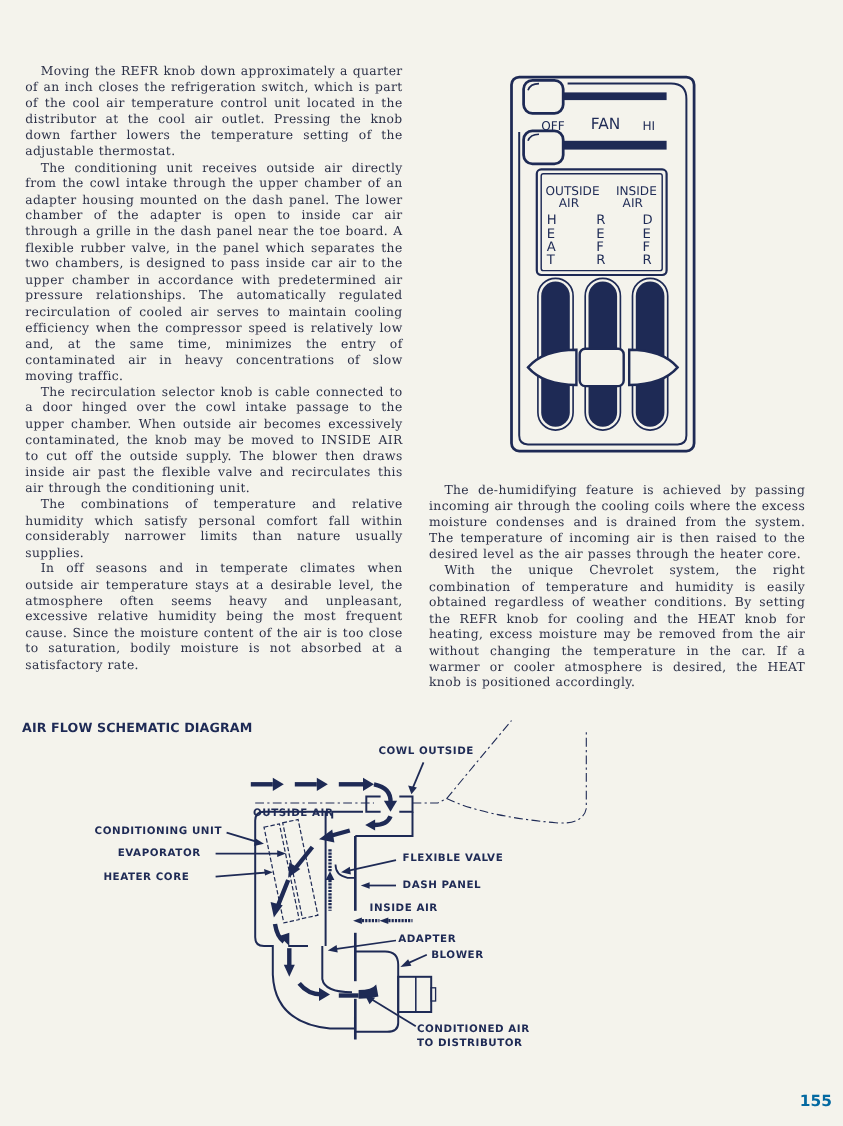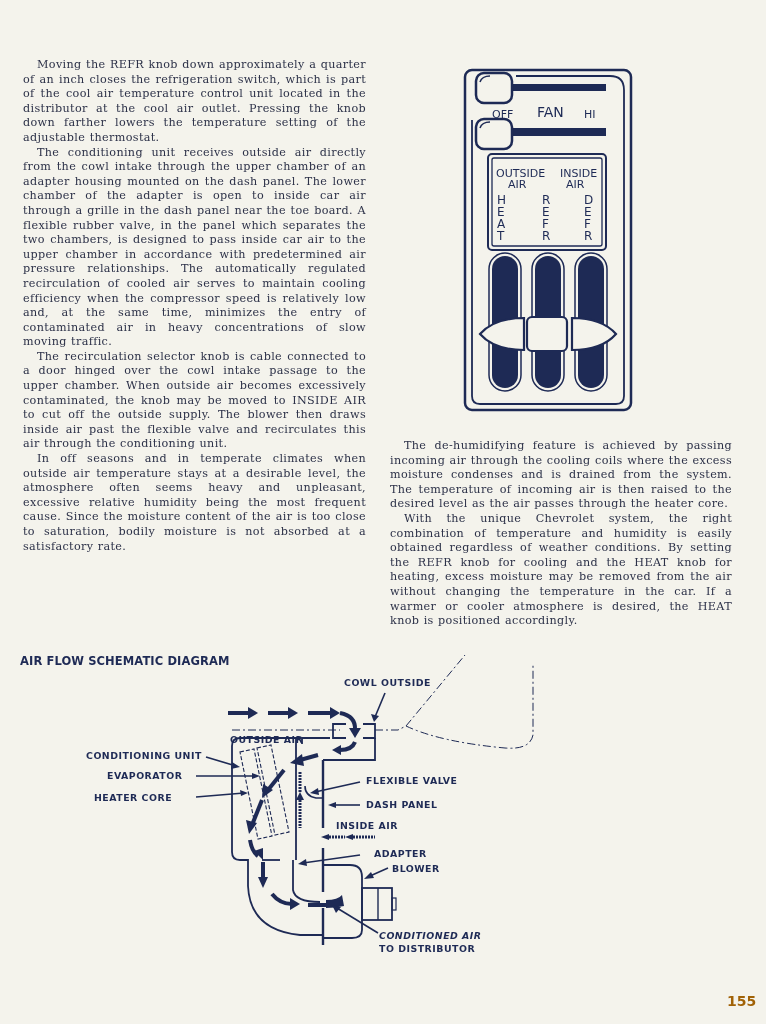--- a/index.html
+++ b/index.html
@@ -28,35 +28,36 @@
   }
   .dlabel {
     position:absolute;
     font-family:"DejaVu Sans", "Liberation Sans", sans-serif;
     font-weight:bold; font-size:9.4px; color:#1e2a55; letter-spacing:0.5px;
     white-space:nowrap; line-height:12px;
   }
   .page-number {
     position:absolute; left:727px; top:993px;
     font-family:"DejaVu Sans", "Liberation Sans", sans-serif;
-    font-weight:bold; font-size:14px; color:#a16207;
+    font-weight:bold; font-size:14px; color:#0369a1;
   }
   svg { position:absolute; left:0; top:0; }
   .panel-text {
     font-family:"DejaVu Sans", "Liberation Sans", sans-serif;
     fill:#1e2a55;
   }
 </style>
 </head>
 <body>
 
 <div id="left-col" class="col">
   <p>Moving the REFR knob down approximately a quarter of an inch closes the refrigeration switch, which is part of the cool air temperature control unit located in the distributor at the cool air outlet. Pressing the knob down farther lowers the temperature setting of the adjustable thermostat.</p>
   <p>The conditioning unit receives outside air directly from the cowl intake through the upper chamber of an adapter housing mounted on the dash panel. The lower chamber of the adapter is open to inside car air through a grille in the dash panel near the toe board. A flexible rubber valve, in the panel which separates the two chambers, is designed to pass inside car air to the upper chamber in accordance with predetermined air pressure relationships. The automatically regulated recirculation of cooled air serves to maintain cooling efficiency when the compressor speed is relatively low and, at the same time, minimizes the entry of contaminated air in heavy concentrations of slow moving traffic.</p>
   <p>The recirculation selector knob is cable connected to a door hinged over the cowl intake passage to the upper chamber. When outside air becomes excessively contaminated, the knob may be moved to INSIDE AIR to cut off the outside supply. The blower then draws inside air past the flexible valve and recirculates this air through the conditioning unit.</p>
+  <p>The combinations of temperature and relative humidity which satisfy personal comfort fall within considerably narrower limits than nature usually supplies.</p>
   <p>In off seasons and in temperate climates when outside air temperature stays at a desirable level, the atmosphere often seems heavy and unpleasant, excessive relative humidity being the most frequent cause. Since the moisture content of the air is too close to saturation, bodily moisture is not absorbed at a satisfactory rate.</p>
 </div>
 
 <div id="right-col" class="col">
   <p>The de-humidifying feature is achieved by passing incoming air through the cooling coils where the excess moisture condenses and is drained from the system. The temperature of incoming air is then raised to the desired level as the air passes through the heater core.</p>
   <p>With the unique Chevrolet system, the right combination of temperature and humidity is easily obtained regardless of weather conditions. By setting the REFR knob for cooling and the HEAT knob for heating, excess moisture may be removed from the air without changing the temperature in the car. If a warmer or cooler atmosphere is desired, the HEAT knob is positioned accordingly.</p>
 </div>
 
 <svg width="766" height="1024" style="pointer-events:none">
   <g stroke="#1e2a55" fill="none">
@@ -218,18 +219,18 @@
 
 <div class="diagram-title">AIR FLOW SCHEMATIC DIAGRAM</div>
 <div class="dlabel" style="left:230px;top:694px;margin-top:40px;">OUTSIDE AIR</div>
 <div class="dlabel" style="left:344px;top:677px;">COWL OUTSIDE</div>
 <div class="dlabel" style="left:86px;top:750px;">CONDITIONING UNIT</div>
 <div class="dlabel" style="left:107px;top:770px;">EVAPORATOR</div>
 <div class="dlabel" style="left:94px;top:792px;">HEATER CORE</div>
 <div class="dlabel" style="left:366px;top:775px;">FLEXIBLE VALVE</div>
 <div class="dlabel" style="left:366px;top:799px;">DASH PANEL</div>
 <div class="dlabel" style="left:336px;top:820px;">INSIDE AIR</div>
-<div class="dlabel" style="left:362px;top:848px;margin-left:12px;">ADAPTER</div>
+<div class="dlabel" style="left:362px;top:848px;">ADAPTER</div>
 <div class="dlabel" style="left:392px;top:863px;">BLOWER</div>
-<div class="dlabel" style="left:379px;top:930px;font-style:italic;">CONDITIONED AIR</div>
+<div class="dlabel" style="left:379px;top:930px;">CONDITIONED AIR</div>
 <div class="dlabel" style="left:379px;top:943px;">TO DISTRIBUTOR</div>
 
 <div class="page-number">155</div>
 
 </body></html>

